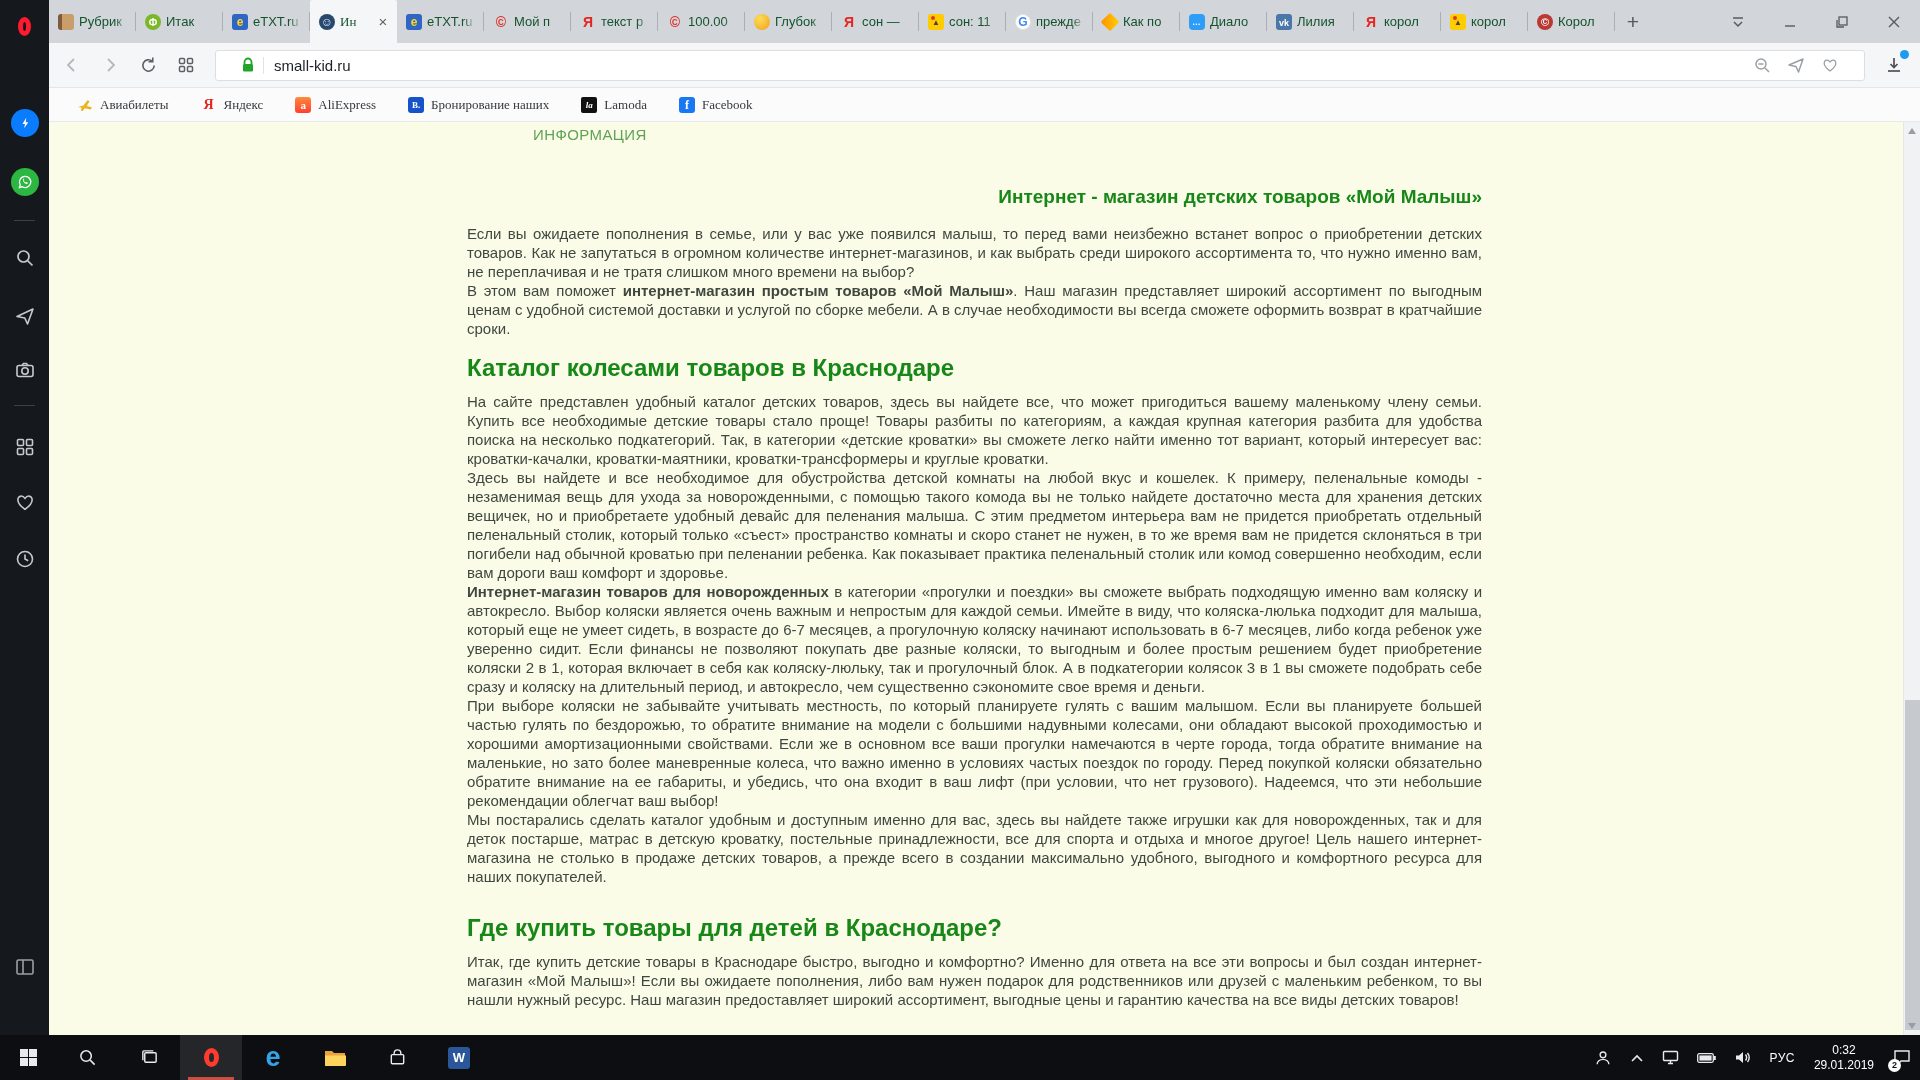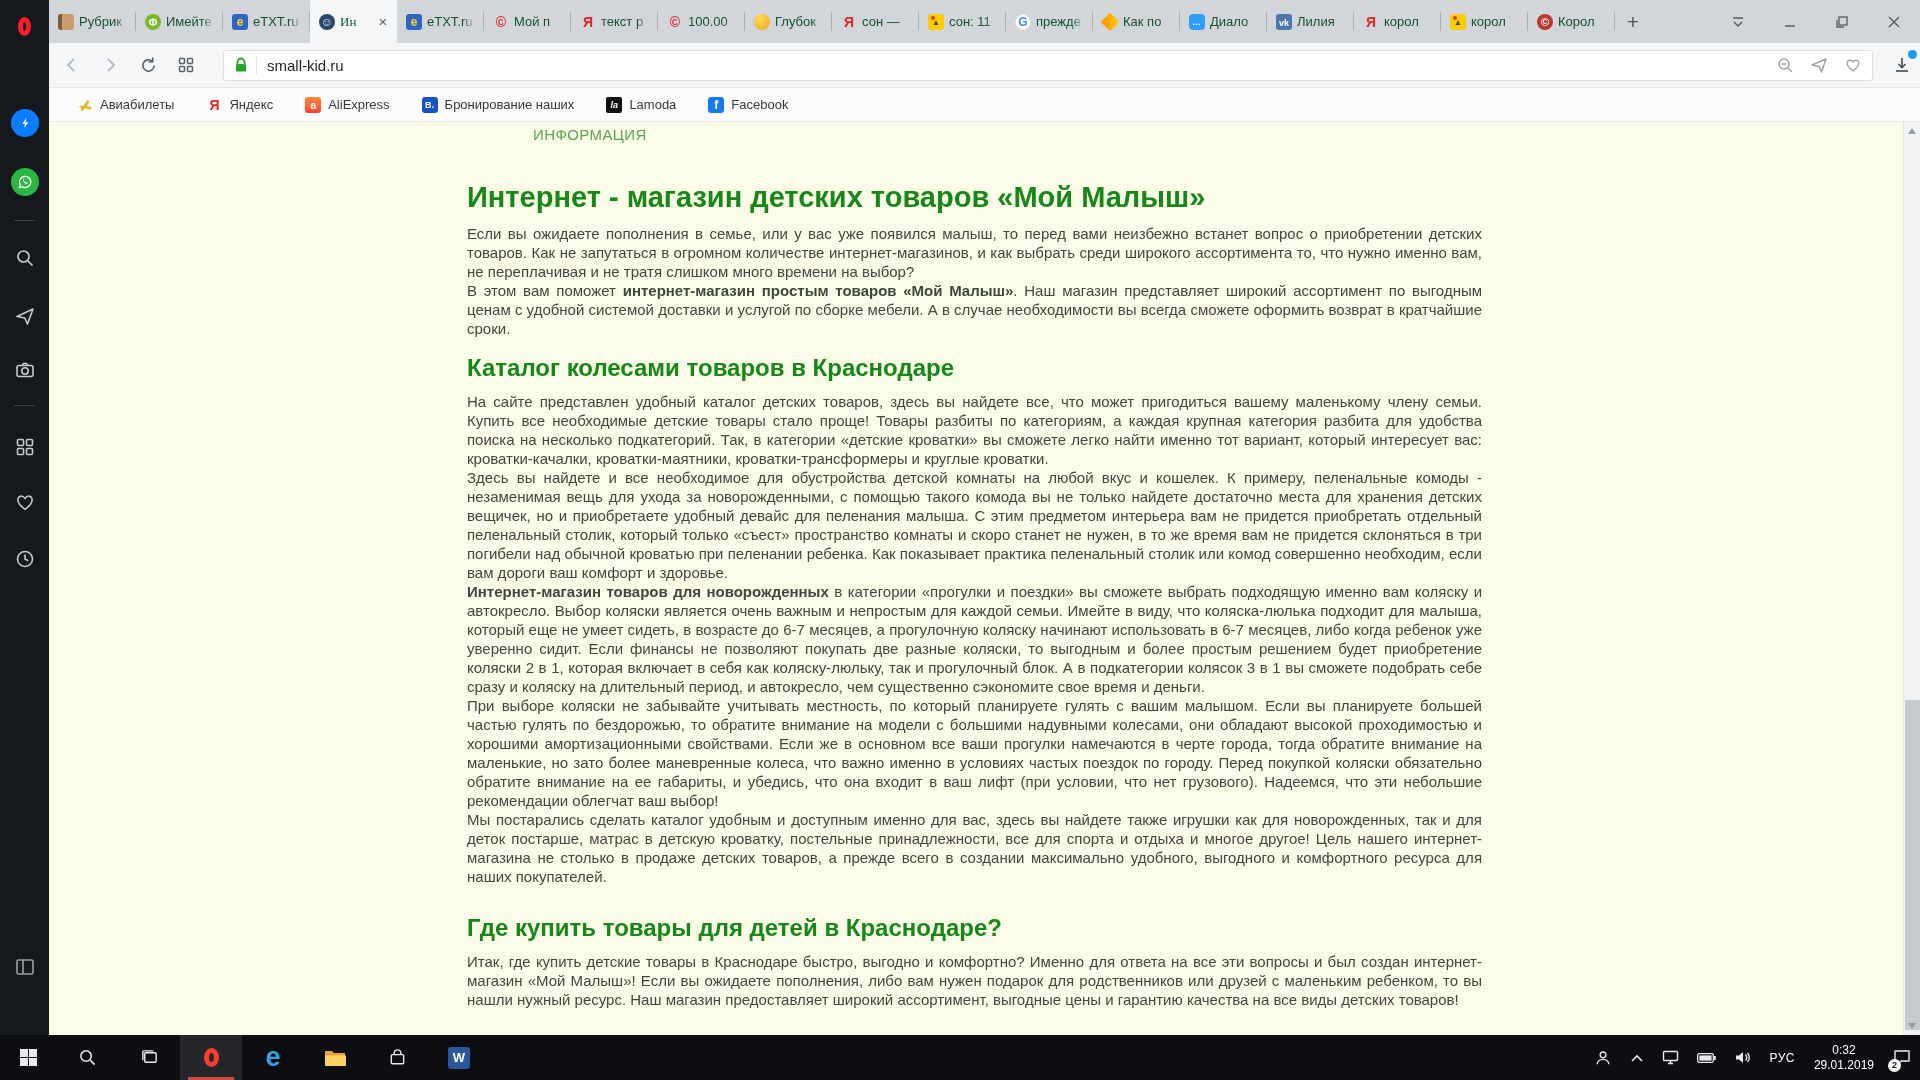--- a/index.html
+++ b/index.html
@@ -53,48 +53,48 @@
   .fav-dialogs{background:#2e9df7;border-radius:4px;}
   .fav-dialogs::after{content:"•••";font-size:5px;letter-spacing:1px;}
   .fav-vk{background:#4a76a8;}
   .fav-vk::after{content:"vk";font-size:9px;text-transform:lowercase;}
   .fav-cdark{background:#b93a32;border-radius:50%;}
   .fav-cdark::after{content:"©";font-size:11px;}
 
   
   .toolbar{position:absolute;left:49px;top:43px;width:1871px;height:45px;background:#f5f6f7;display:flex;align-items:center;border-bottom:1px solid #e4e5e7;}
   .tb-btn{width:30px;height:30px;margin-left:8px;display:flex;align-items:center;justify-content:center;border-radius:4px;}
-  .urlbox{margin-left:22px;width:1650px;height:31px;background:#fff;border:1px solid #dcdee1;border-radius:3px;display:flex;align-items:center;padding:0 10px;}
+  .urlbox{margin-left:14px;width:1650px;height:31px;background:#fff;border:1px solid #dcdee1;border-radius:3px;display:flex;align-items:center;padding:0 25px;}
   .url-sep{width:1px;height:17px;background:#e0e2e4;margin:0 10px 0 8px;}
   .urltext{font-size:15px;color:#1d2125;flex:1;}
   .urlbox .ric{margin-left:16px;display:flex;align-items:center;}
   .dl-btn{position:relative;margin-left:12px;width:34px;height:34px;display:flex;align-items:center;justify-content:center;}
   .dl-dot{position:absolute;top:2px;right:2px;width:9px;height:9px;border-radius:50%;background:#1d9bf0;}
 
   
   .bookbar{position:absolute;left:49px;top:88px;width:1871px;height:34px;background:#fbfbfc;border-bottom:1px solid #e7e8ea;display:flex;align-items:center;padding-left:28px;}
-  .bm{display:flex;align-items:center;margin-right:32px;}
+  .bm{display:flex;align-items:center;margin-right:32px;font-family:Liberation Serif, serif;}
   .bm .bmlabel{margin-left:7px;font-size:13px;color:#35393d;white-space:nowrap;}
   .bmi{position:relative;width:16px;height:16px;border-radius:3px;font-weight:bold;color:#fff;text-align:center;font-size:10px;line-height:16px;}
   .bmi-yandex{background:transparent;}
   .bmi-yandex::after{content:"Я";color:#e52620;font-size:14px;}
   .bmi-ali{background:linear-gradient(180deg,#ff8a3c,#ff4030);}
   .bmi-ali::after{content:"a";font-size:11px;}
   .bmi-booking{background:#1653c9;}
   .bmi-booking::after{content:"B.";font-size:9px;}
   .bmi-lamoda{background:#111;border-radius:2px;}
   .bmi-lamoda::after{content:"la";font-style:italic;font-size:9px;}
   .bmi-fb{background:#1877f2;}
   .bmi-fb::after{content:"f";font-size:12px;}
 
   
   .content{position:absolute;left:49px;top:122px;width:1871px;height:913px;background:#fafce8;overflow:hidden;}
   .nav-info{position:absolute;left:484px;top:4px;font-size:15px;letter-spacing:.4px;color:#5fa352;}
   .article{position:absolute;left:418px;top:0;width:1015px;color:#3f473f;font-size:15px;line-height:19px;text-align:justify;}
-  .article h1{margin:58px 0 10px;font-size:29px;line-height:34px;color:#178717;text-align:left;font-weight:bold;}
+  .article h1{margin:58px 0 10px;font-size:19px;line-height:34px;color:#178717;text-align:right;font-weight:bold;}
   .article h2{margin:16px 0 10px;font-size:24px;line-height:28px;color:#178717;text-align:left;font-weight:bold;}
   .article h2.where{margin-top:28px;}
   .article h3{margin:22px 0 22px;font-size:17px;line-height:21px;color:#178717;text-align:left;font-weight:bold;}
   .article p{margin:0;}
   .article b{font-weight:bold;}
 
   
   .sb{position:absolute;right:0;top:0;width:17px;height:100%;background:#f1f2f3;border-left:1px solid #e6e7e9;}
   .sb-arrow{position:absolute;left:4px;width:0;height:0;border-left:4px solid transparent;border-right:4px solid transparent;}
   .sb-up{top:6px;border-bottom:6px solid #989ea4;}
@@ -188,21 +188,21 @@
     </div>
   </div>
 
   <div class="tabbar">
     <div class="tab">
         <span class="fav fav-book"></span>
         <span class="tlabel">Рубрик</span>
       </div>
     <div class="tab">
         <span class="fav fav-freelance"></span>
-        <span class="tlabel">Имейте</span>
+        <span class="tlabel">Итак</span>
       </div>
     <div class="tab">
         <span class="fav fav-etxt"></span>
         <span class="tlabel">eTXT.ru</span>
       </div>
     <div class="tab active">
         <span class="fav fav-avatar"></span>
         <span class="tlabel">Ин</span>
         <span class="tab-close"></span>
       </div>

